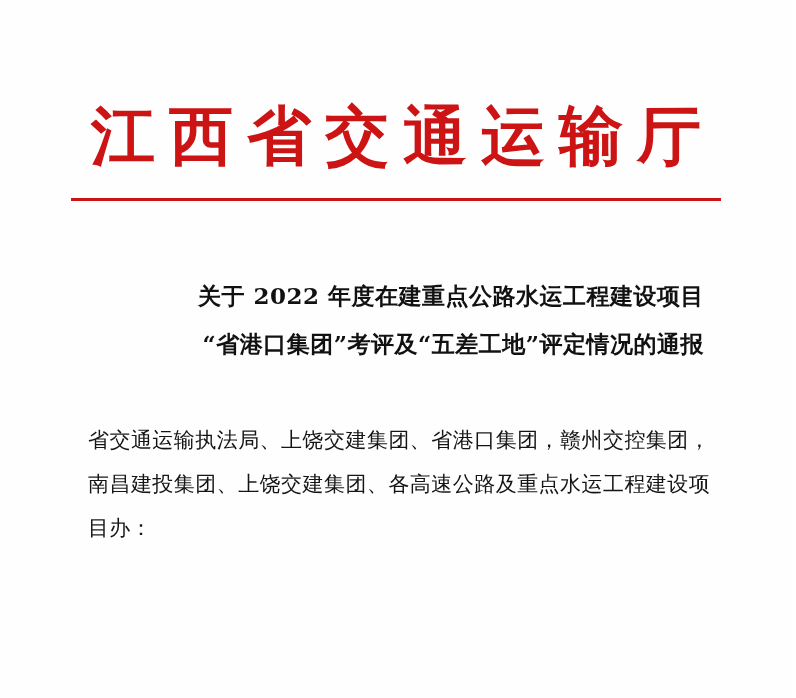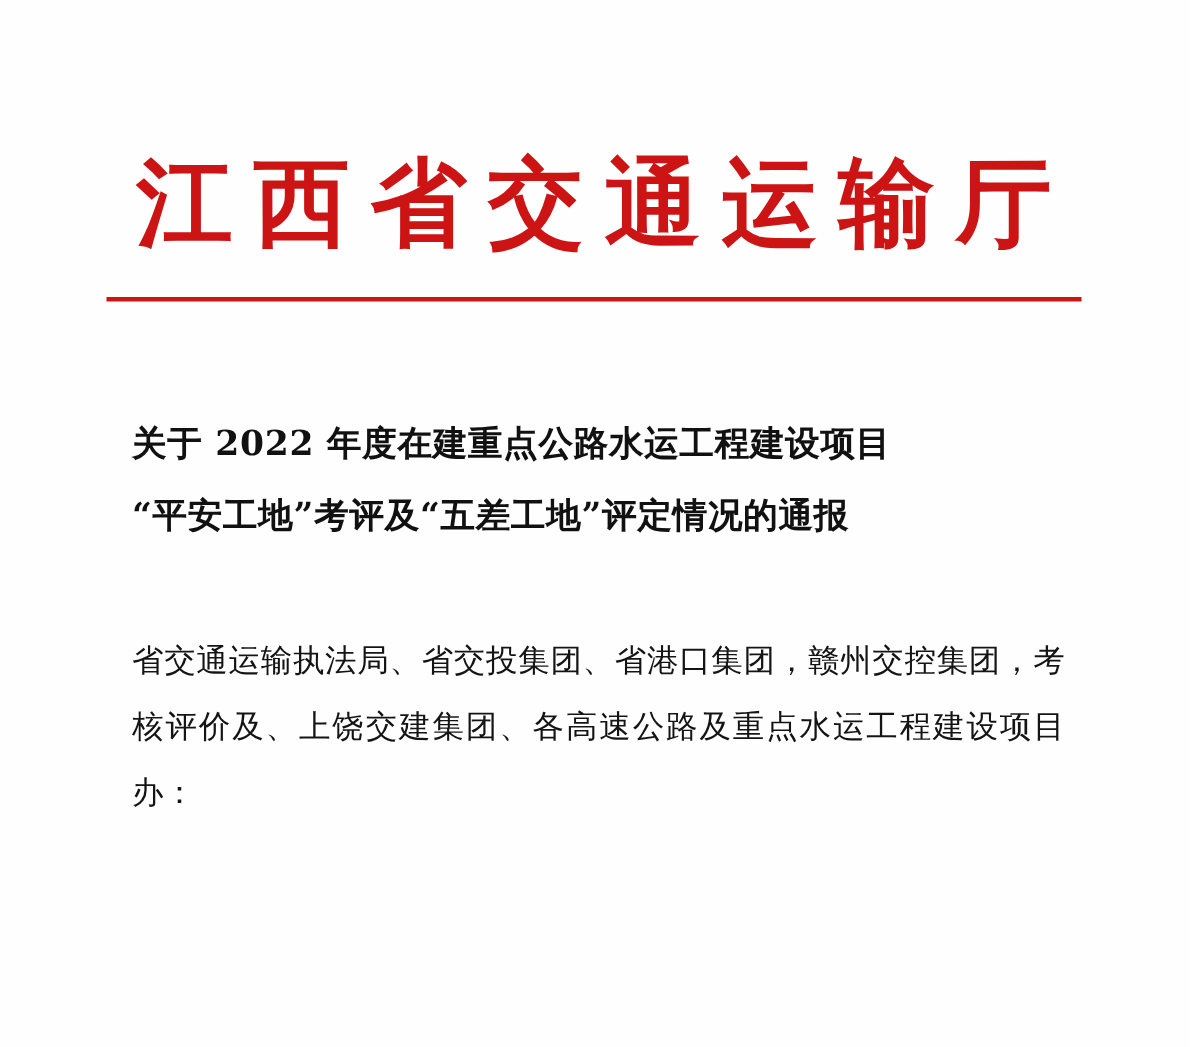--- a/index.html
+++ b/index.html
@@ -47,21 +47,21 @@
     height: 3px;
     background: #cc1414;
   }
 
   
   .doc-title {
     position: absolute;
     left: 88px;
     right: 88px;
     top: 272px;
-    text-align: left;
+    text-align: right;
   }
   .doc-title-line {
     font-family: "DejaVu Serif", "Liberation Serif", serif;
     font-weight: bold;
     font-size: 23px;
     line-height: 48px;
     letter-spacing: 0.5px;
     color: #111111;
     white-space: nowrap;
   }
@@ -92,20 +92,20 @@
 
 <div class="page">
 
   <div class="masthead">
     <div class="masthead-title">江西省交通运输厅</div>
     <div class="masthead-rule"></div>
   </div>
 
   <div class="doc-title">
     <div class="doc-title-line">关于 2022 年度在建重点公路水运工程建设项目</div>
-    <div class="doc-title-line">“平安工地”考评及“五差工地”评定情况的通报</div>
+    <div class="doc-title-line">“省港口集团”考评及“五差工地”评定情况的通报</div>
   </div>
 
   <div class="body-block">
-    <p class="para">省交通运输执法局、省交投集团、省港口集团，赣州交控集团，考核评价及、上饶交建集团、各高速公路及重点水运工程建设项目办：</p>
+    <p class="para">省交通运输执法局、上饶交建集团、省港口集团，赣州交控集团，南昌建投集团、上饶交建集团、各高速公路及重点水运工程建设项目办：</p>
   </div>
 
 </div>
 
 </body></html>

